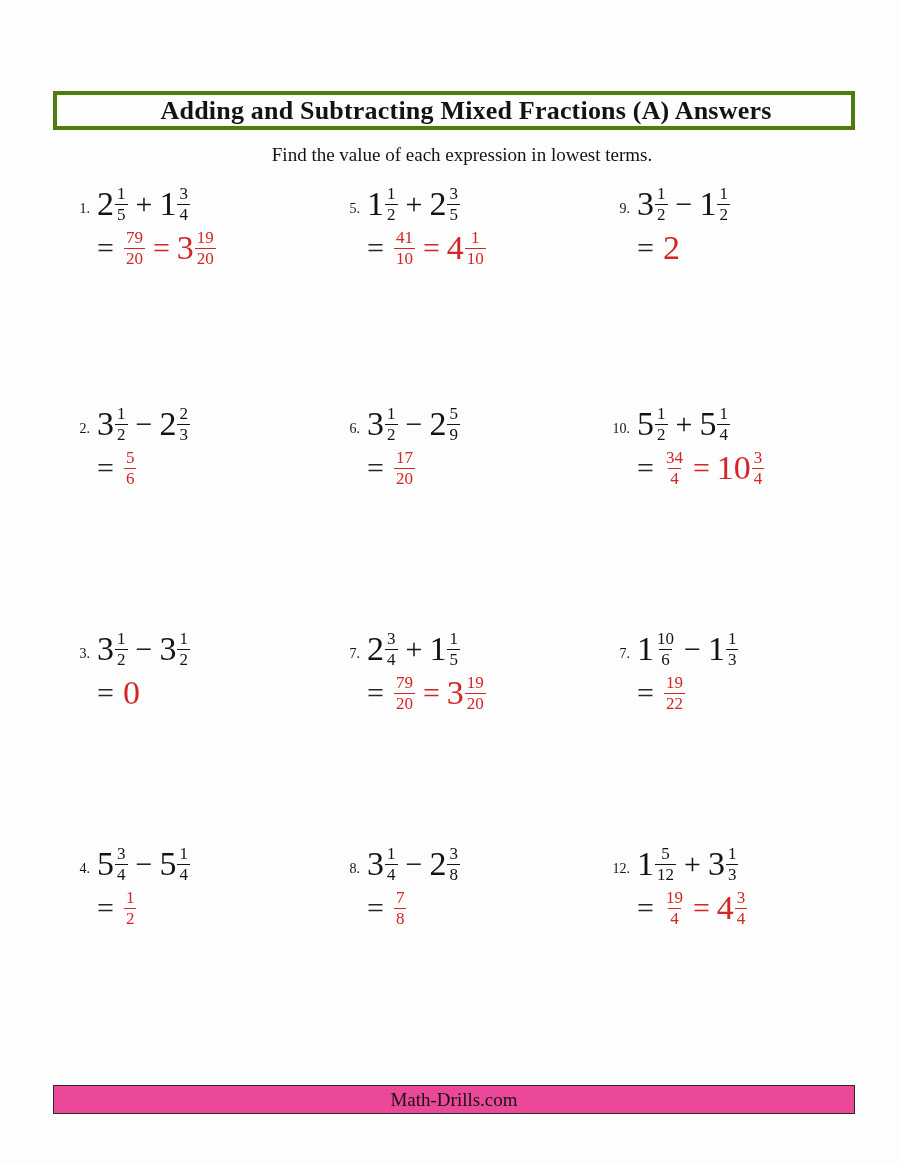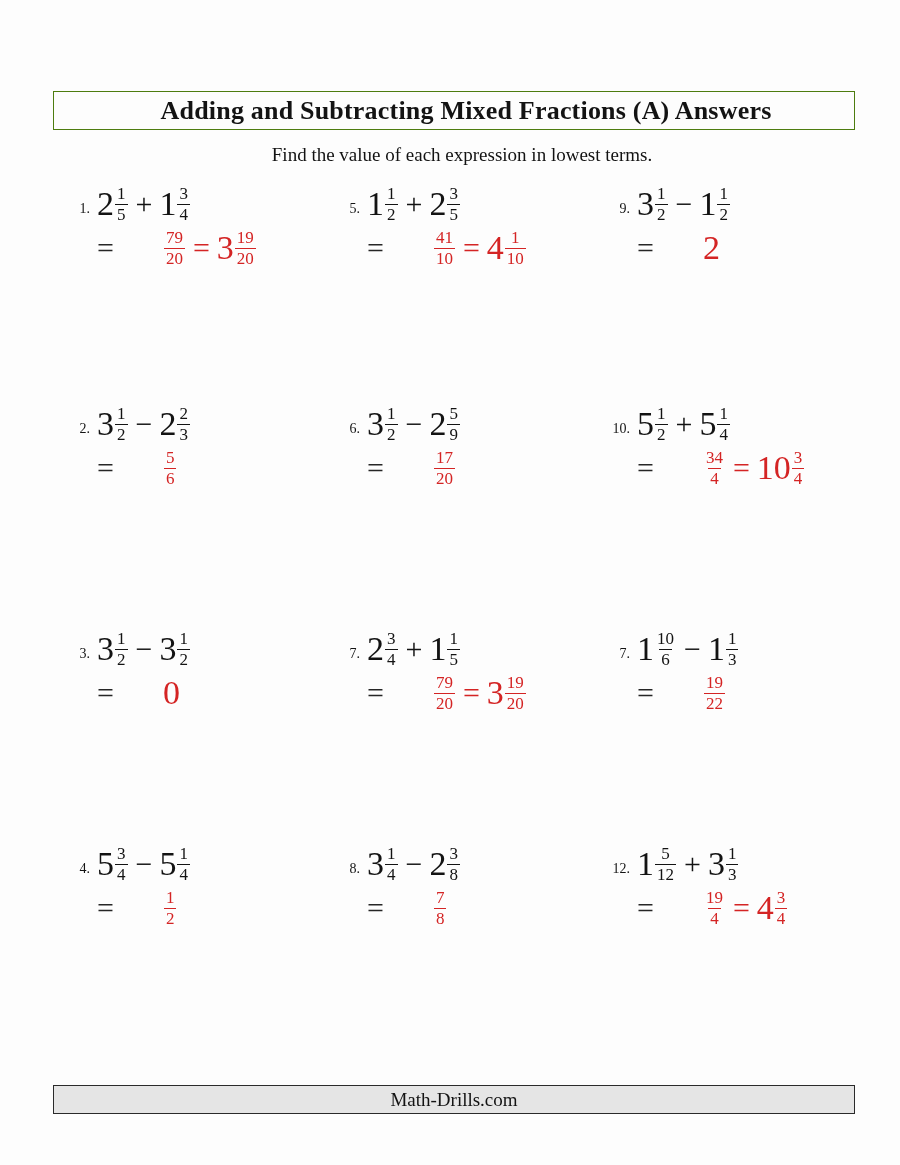--- a/index.html
+++ b/index.html
@@ -2,21 +2,21 @@
 <html style="--answer-red: #d42424;"><head>
 <meta charset="utf-8">
 <style>
   html,body{margin:0;padding:0;background:#ffffff;}
   .page{
     position:relative;width:900px;height:1165px;background:#fdfdfd;
     font-family:"Liberation Serif","DejaVu Serif",serif;color:#131313;overflow:hidden;
   }
   .title-box{
     position:absolute;left:53px;top:91px;width:802px;height:39px;
-    border:1px solid #4d7c0f;display:flex;align-items:center;justify-content:center;
+    border:4px solid #4d7c0f;display:flex;align-items:center;justify-content:center;
     background:#fdfdfd;box-sizing:border-box;padding-left:24px;
   }
   .title{font-size:26px;font-weight:bold;letter-spacing:.2px;white-space:nowrap;}
   .instructions{
     position:absolute;left:12px;top:144px;width:100%;text-align:center;font-size:19px;
   }
   .grid{
     position:absolute;left:60px;top:182px;
     display:grid;grid-auto-flow:column;
     grid-template-rows:220px 225px 215px auto;
@@ -33,25 +33,25 @@
   .op{font-size:30px;line-height:1.25;margin:0 7px;}
   .lead-eq{font-size:30px;line-height:1.25;margin:0 9px 0 0;color:#262626;}
   .mixed{display:inline-flex;align-items:center;}
   .mixed .frac{margin-left:1px;}
   .frac{
     display:inline-flex;flex-direction:column;align-items:center;
     font-size:17px;line-height:1.12;text-align:center;margin:0 1px;
   }
   .fnum{padding:0 2px;}
   .fden{border-top:1.6px solid currentColor;padding:0 2px;}
-  .ans .math{color:var(--answer-red,#d42424);margin-left:40px;}
+  .ans .math{color:var(--answer-red,#d42424);}
   .footer-box{
     position:absolute;left:53px;top:1085px;width:802px;height:29px;
     border:1px solid #2a2a2a;display:flex;align-items:center;justify-content:center;
-    background:#e5e5e5;box-sizing:border-box;
+    background:#ec4899;box-sizing:border-box;
   }
   .footer-label{font-size:19px;}
 </style>
 </head>
 <body>
 
 <div class="page">
 
   <div class="title-box">
     <span class="title">Adding and Subtracting Mixed Fractions (A) Answers</span>

